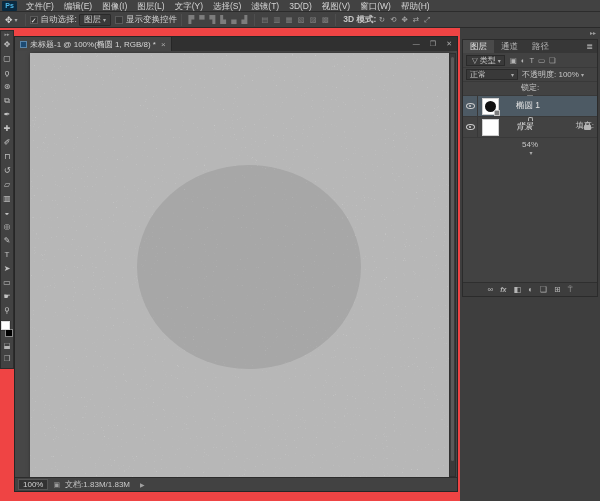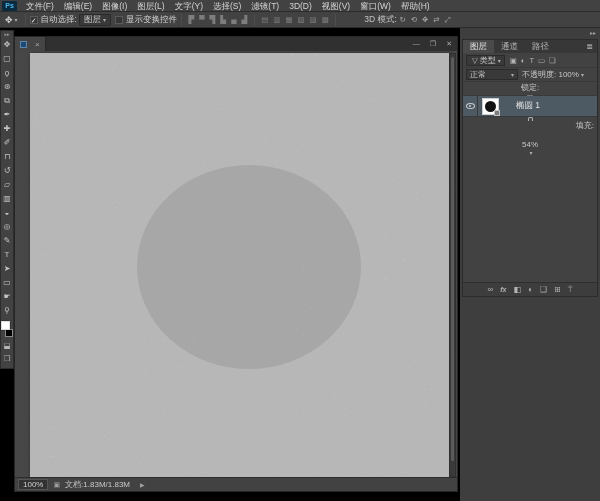--- a/index.html
+++ b/index.html
@@ -1,18 +1,18 @@
 <!DOCTYPE html>
 <html><head>
 <meta charset="utf-8">
 <style>
   * { margin:0; padding:0; box-sizing:border-box; }
   html,body { width:600px; height:501px; overflow:hidden; }
   body { font-family:"Liberation Sans","DejaVu Sans",sans-serif; background:#3c3c3c; position:relative; }
-  #app { position:absolute; inset:0; width:600px; height:501px; background:#000000; }
+  #app { position:absolute; inset:0; width:600px; height:501px; background:#ef4444; }
 
   
   #menubar { position:absolute; left:0; top:0; width:600px; height:12px; background:#424242;
              border-bottom:1px solid #2c2c2c; display:flex; align-items:center; }
   #ps-logo { width:15px; height:10px; margin:0 4px 0 2px; background:#0a2a40; color:#4db7e8;
              font-size:7px; font-weight:bold; text-align:center; line-height:10px; border-radius:1px; }
   .menu-item { font-size:8.5px; color:#d4d4d4; padding:0 5px; line-height:12px; white-space:nowrap; }
 
   
   #optionsbar { position:absolute; left:0; top:12px; width:600px; height:16px; background:#424242;
@@ -20,21 +20,21 @@
   .ob-sep { width:1px; height:12px; background:#353535; border-right:1px solid #4e4e4e; margin:0 4px; }
   #ob-tool { display:flex; align-items:center; padding:0 3px 0 5px; color:#d8d8d8; font-size:9px; }
   .caret { font-size:6px; color:#aaa; margin-left:2px; }
   .checkbox { display:inline-block; width:8px; height:8px; background:#363636; border:1px solid #5a5a5a;
               margin-right:3px; font-size:7px; line-height:7px; color:#e8e8e8; text-align:center; }
   .checkbox.empty { color:transparent; }
   .ob-dropdown { display:inline-flex; align-items:center; background:#393939; border:1px solid #2a2a2a;
                  height:12px; padding:0 4px; margin:0 4px 0 2px; border-radius:1px; }
   .mini-icon { font-size:7.5px; color:#a8a8a8; padding:0 2.5px; }
   .mini-icon.dim { color:#7d7d7d; }
-  #ob-3d-label { margin-left:24px; color:#c4c4c4; }
+  #ob-3d-label { margin-left:3px; color:#c4c4c4;font-weight:bold; }
 
   
   #toolbar { position:absolute; left:0; top:30px; width:14px; background:#424242;
              border:1px solid #2c2c2c; display:flex; flex-direction:column; align-items:center; padding-bottom:3px; }
   #toolbar-collapse { font-size:5px; color:#9b9b9b; height:7px; line-height:7px; }
   .tool { width:13px; height:14px; font-size:8px; line-height:14px; text-align:center; color:#c2c2c2; }
   #swatches { position:relative; width:14px; height:18px; margin-top:3px; }
   #swatch-bg { position:absolute; left:5px; top:8px; width:8px; height:8px; background:#000; border:1px solid #8a8a8a; }
   #swatch-fg { position:absolute; left:1px; top:0; width:9px; height:9px; background:#fff; border:1px solid #dcdcdc; box-shadow:0 0 1px #000; }
   .tool-extra { width:13px; height:13px; font-size:7.5px; line-height:13px; text-align:center; color:#b5b5b5; }
@@ -197,20 +197,21 @@
       <span id="swatch-fg"></span>
     </div>
     <div class="tool-extra">⬓</div>
     <div class="tool-extra">❐</div>
   </div>
 
   <div id="docwindow">
     <div id="tabstrip">
       <div id="doc-tab">
         <span id="doc-tab-icon"></span>
+        <span id="doc-tab-title">未标题-1 @ 100%(椭圆 1, RGB/8) *</span>
         <span id="doc-tab-close">×</span>
       </div>
       <div id="tab-spacer"></div>
       <span class="winbtn">—</span>
       <span class="winbtn">❐</span>
       <span class="winbtn">✕</span>
     </div>
 
     <div id="canvasarea">
       <div id="canvas">
@@ -285,20 +286,28 @@
         <div class="layer-row selected">
           <span class="eye-cell">
               <span class="eye"></span>
             </span>
           <span class="thumb">
             <span class="thumb-circle"></span>
             <span class="thumb-badge"></span>
           </span>
           <span class="layer-name">椭圆 1</span>
         </div>
+        <div class="layer-row">
+          <span class="eye-cell">
+              <span class="eye"></span>
+            </span>
+          <span class="thumb"></span>
+          <span class="layer-name italic">背景</span>
+          <span class="lock-shape row-lock"></span>
+        </div>
       </div>
 
       <div id="panel-spacer"></div>
 
       <div id="panel-bottom">
         <span class="pb-icon">∞</span>
         <span class="pb-icon fx">fx</span>
         <span class="pb-icon">◧</span>
         <span class="pb-icon">◐</span>
         <span class="pb-icon">❏</span>

